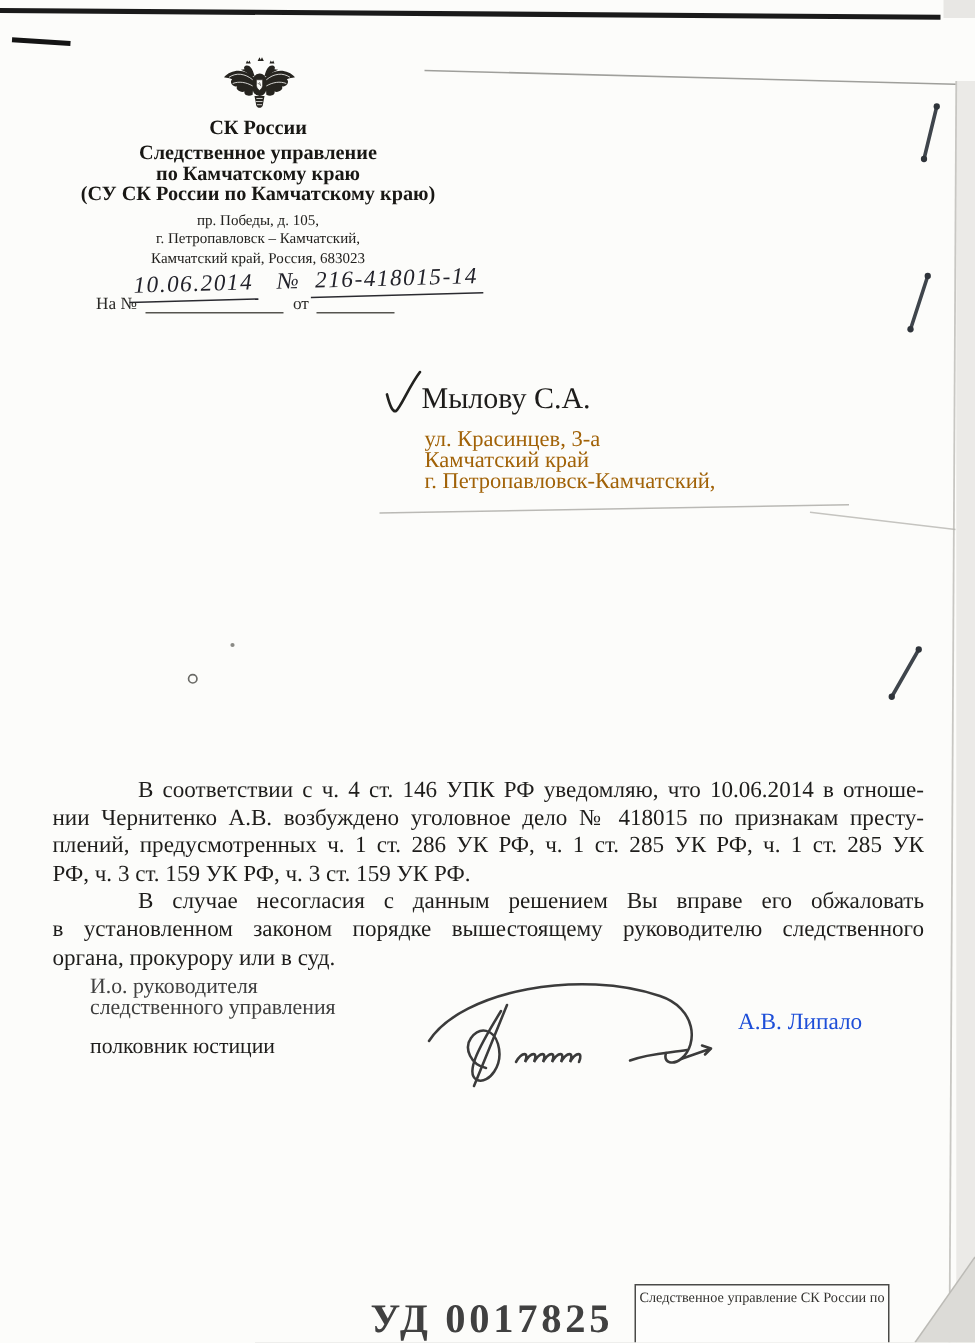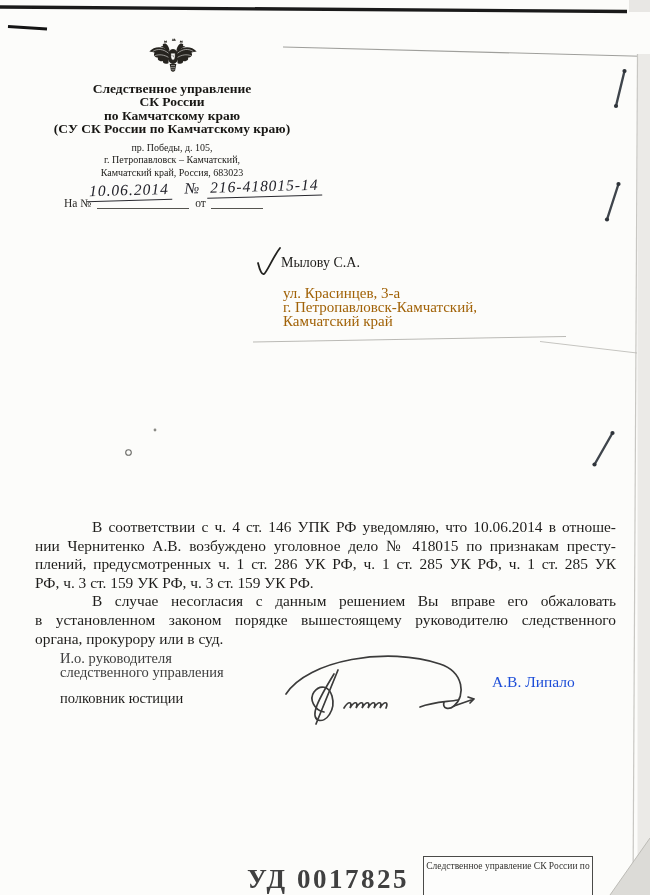--- a/index.html
+++ b/index.html
@@ -39,21 +39,21 @@
   
   .reply-line{
     position:absolute;left:64px;top:197px;font-size:11.5px;color:#2a2926;
     white-space:nowrap;
   }
   .blank{display:inline-block;border-bottom:1px solid #55544f;height:11px;vertical-align:bottom;}
   .blank1{width:92px;margin-left:6px;margin-right:6px;}
   .blank2{width:52px;margin-left:5px;}
 
   
-  .rcp-name{position:absolute;left:281px;top:255px;font-size:14px;color:#1d1c1a;font-family:Liberation Serif, serif;}
+  .rcp-name{position:absolute;left:281px;top:255px;font-size:20px;color:#1d1c1a;font-family:Liberation Serif, serif;}
   .rcp-addr{position:absolute;left:283px;top:286px;font-size:15px;line-height:14px;color:#a16207;}
   .checkmark{position:absolute;left:255px;top:247px;width:28px;height:32px;}
 
   
   .body-text{
     position:absolute;left:35px;top:518px;width:581px;
     font-size:15.4px;line-height:18.6px;color:#1e1d1b;
   }
   .jl{text-align:justify;text-align-last:justify;}
   .indent{text-indent:57px;}
@@ -131,22 +131,22 @@
       <path d="M22,46 C32,42 44,44 54,50"></path>
       <path d="M114,36 C102,28 88,30 76,40"></path>
       <path d="M108,46 C98,42 86,44 76,50"></path>
       <path d="M60,70 h10 M59,75 h11 M61,80 h8"></path>
     </g>
     <path d="M60,40 h10 v9 c0,5 -5,8 -5,8 c0,0 -5,-3 -5,-8 z" fill="#fbfbf9" stroke="#26241f" stroke-width="1"></path>
     <path d="M62,45 l3,3 m0,-4 l2,6" stroke="#26241f" stroke-width="1" fill="none"></path>
   </svg>
 
   <div class="letterhead">
+    <div class="lh-bold">СК России</div>
     <div class="lh-bold lh-org1">Следственное управление</div>
-    <div class="lh-bold">СК России</div>
     <div class="lh-bold">по Камчатскому краю</div>
     <div class="lh-bold">(СУ СК России по Камчатскому краю)</div>
     <div class="lh-addr lh-addr-first">пр. Победы, д. 105,</div>
     <div class="lh-addr">г. Петропавловск – Камчатский,</div>
     <div class="lh-addr">Камчатский край, Россия, 683023</div>
   </div>
 
   <div class="hw-line">
     <span class="hw-ul">10.06.2014</span>
     <span class="hw-no">№</span>
@@ -156,22 +156,22 @@
   <div class="reply-line">
     <span>На №</span><span class="blank blank1"></span><span>от</span><span class="blank blank2"></span>
   </div>
 
   <svg class="checkmark" viewBox="0 0 28 32">
     <path d="M3,16 C5,24 7,28 9,27 C12,25 18,10 25,1" stroke="#22221f" stroke-width="1.8" fill="none" stroke-linecap="round"></path>
   </svg>
   <div class="rcp-name">Мылову С.А.</div>
   <div class="rcp-addr">
     <div>ул. Красинцев, 3-а</div>
+    <div>Камчатский край</div>
     <div>г. Петропавловск-Камчатский,</div>
-    <div>Камчатский край</div>
   </div>
 
   <div class="body-text">
     <div class="jl indent">В соответствии с ч. 4 ст. 146 УПК РФ уведомляю, что 10.06.2014 в отноше-</div>
     <div class="jl">нии Чернитенко А.В. возбуждено уголовное дело № 418015 по признакам престу-</div>
     <div class="jl">плений, предусмотренных ч. 1 ст. 286 УК РФ, ч. 1 ст. 285 УК РФ, ч. 1 ст. 285 УК</div>
     <div>РФ, ч. 3 ст. 159 УК РФ, ч. 3 ст. 159 УК РФ.</div>
     <div class="jl indent">В случае несогласия с данным решением Вы вправе его обжаловать</div>
     <div class="jl">в установленном законом порядке вышестоящему руководителю следственного</div>
     <div>органа, прокурору или в суд.</div>

